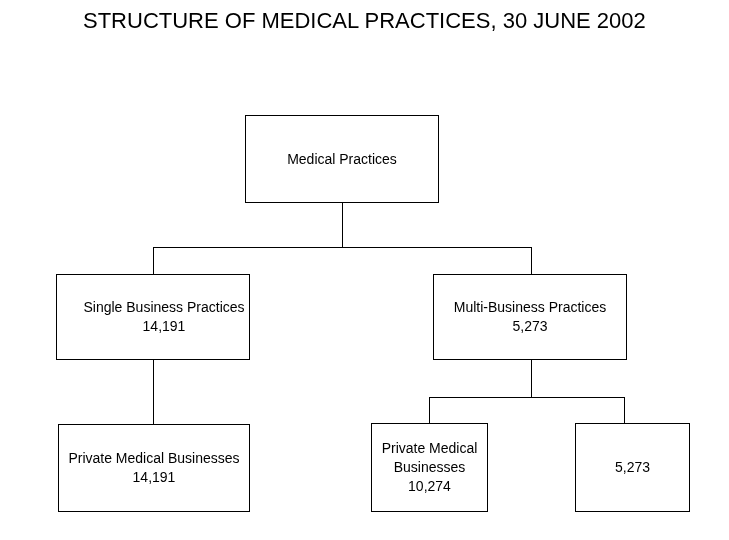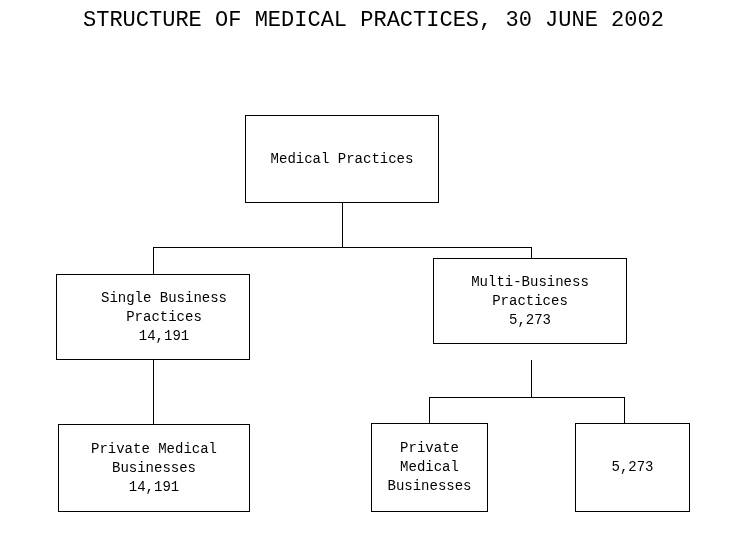--- a/index.html
+++ b/index.html
@@ -5,21 +5,21 @@
   html, body {
     margin: 0;
     padding: 0;
     background: #ffffff;
   }
   .canvas {
     position: relative;
     width: 694px;
     height: 540px;
     background: #ffffff;
-    font-family: Liberation Mono, monospace;
+    font-family: Liberation Sans, sans-serif;
     color: #000000;
     overflow: hidden;
   }
   .chart-title {
     position: absolute;
     left: 83px;
     top: 9px;
     font-size: 22px;
     line-height: 24px;
     white-space: nowrap;
@@ -41,21 +41,21 @@
     width: 100%;
     padding: 0 1px;
   }
   .line {
     position: absolute;
     background: #000000;
   }
   
   #n-root   { left: 245px; top: 115px; width: 194px; height: 88px; }
   #n-single { left:  56px; top: 274px; width: 194px; height: 86px; padding-left: 22px; }
-  #n-multi  { left: 433px; top: 258px; width: 194px; height: 86px; }
+  #n-multi  { left: 433px; top: 274px; width: 194px; height: 86px; }
   #n-pmb1   { left:  58px; top: 424px; width: 192px; height: 88px; }
   #n-pmb2   { left: 371px; top: 423px; width: 117px; height: 89px; }
   #n-asb    { left: 575px; top: 423px; width: 115px; height: 89px; }
   
   #l-root-stem   { left: 342px; top: 203px; width: 1px;   height: 45px; }
   #l-rail-1      { left: 153px; top: 247px; width: 379px; height: 1px;  }
   #l-drop-single { left: 153px; top: 247px; width: 1px;   height: 27px; }
   #l-drop-multi  { left: 531px; top: 247px; width: 1px;   height: 27px; }
   #l-single-stem { left: 153px; top: 360px; width: 1px;   height: 64px; }
   #l-multi-stem  { left: 531px; top: 360px; width: 1px;   height: 38px; }
@@ -103,20 +103,21 @@
   <div class="node" id="n-pmb1">
     <div class="node-text">
       <div>Private Medical Businesses</div>
       <div>14,191</div>
     </div>
   </div>
 
   <div class="node" id="n-pmb2">
     <div class="node-text">
       <div>Private Medical Businesses</div>
+      <div>10,274</div>
     </div>
   </div>
 
   <div class="node" id="n-asb">
     <div class="node-text">
       <div>5,273</div>
     </div>
   </div>
 
 </div>

